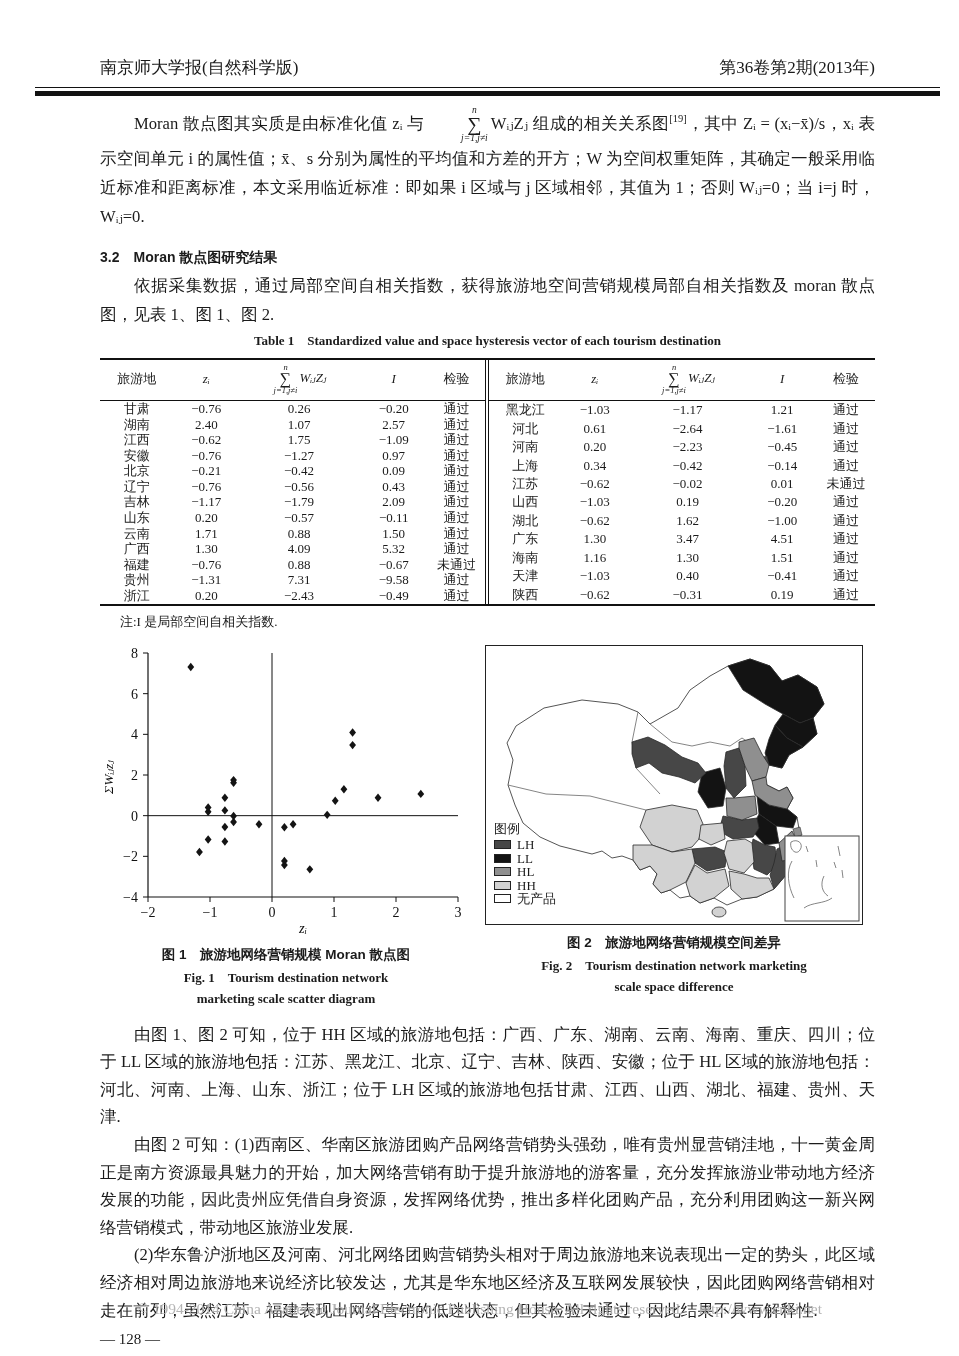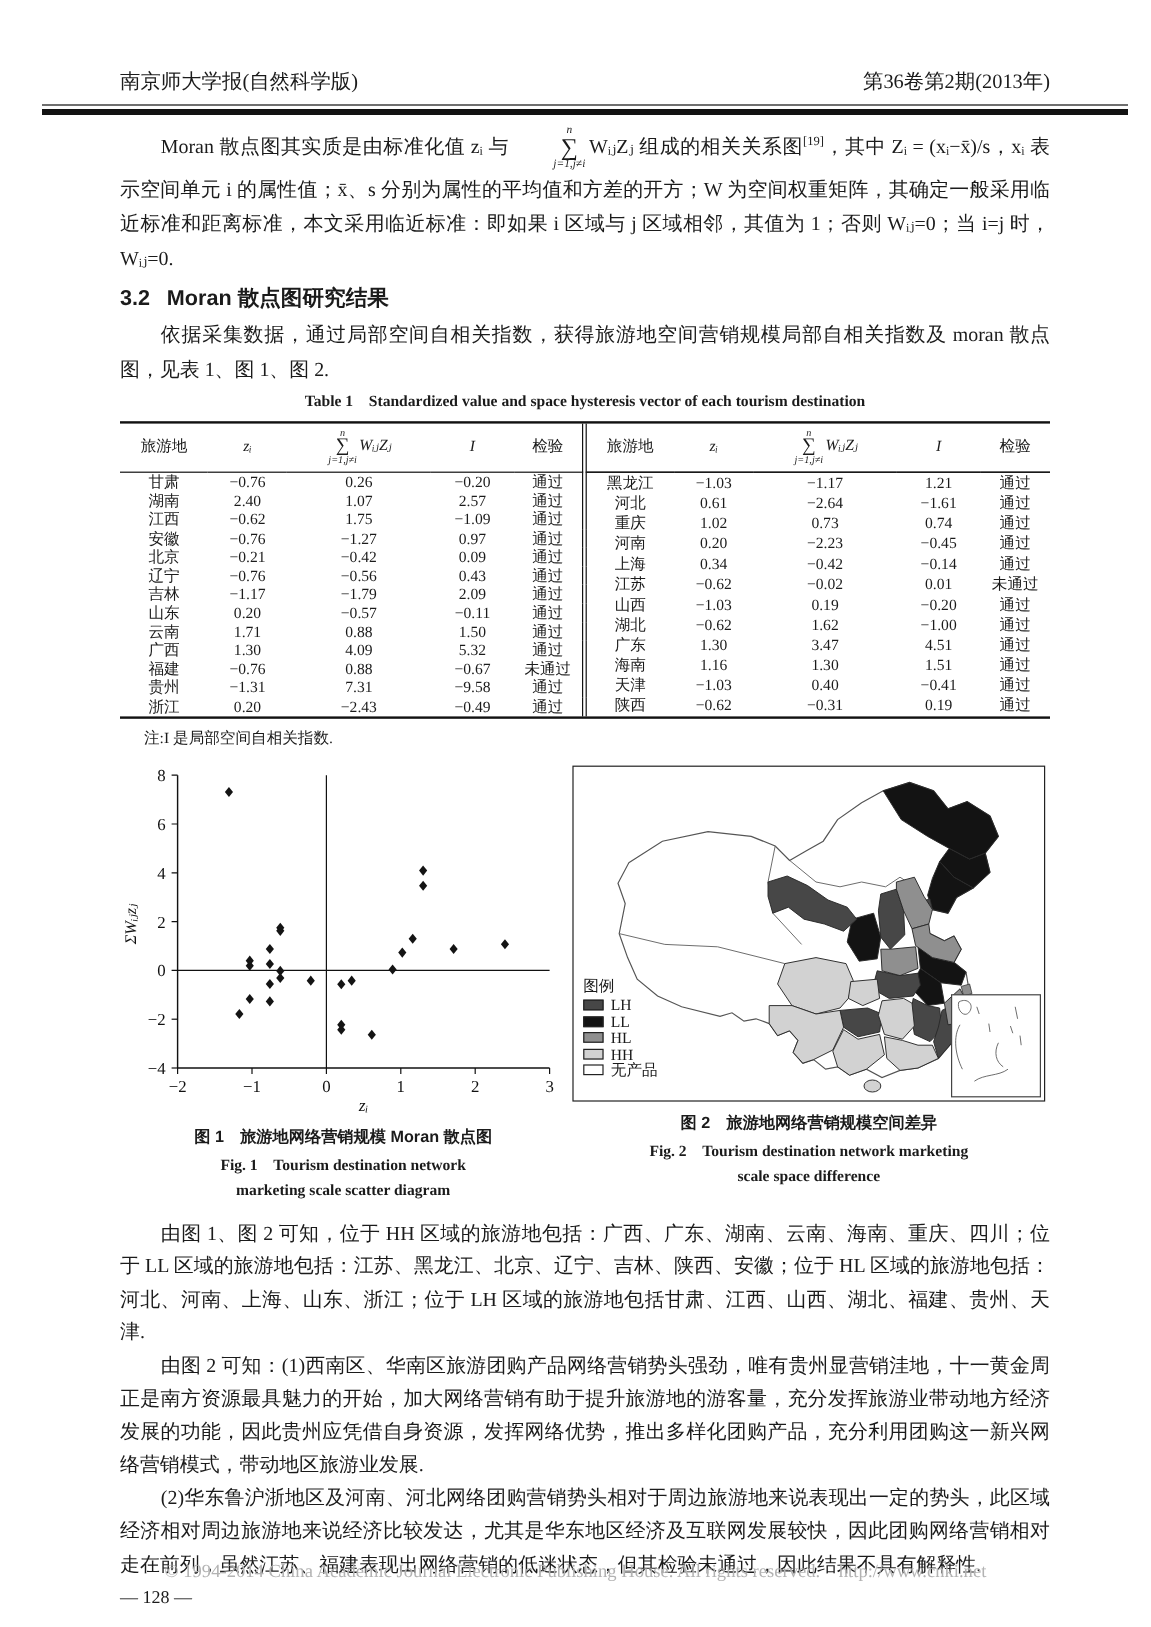--- a/index.html
+++ b/index.html
@@ -17,21 +17,21 @@
   .para{font-size:16.6px;line-height:29px;text-align:justify;margin:0;text-indent:2.05em;}
   .para.first{margin-top:7px;}
   .results .para{line-height:27.6px;}
   
   .sig{display:inline-flex;flex-direction:column;align-items:center;vertical-align:middle;
     line-height:1;font-size:9.5px;font-style:italic;margin:0 3px;}
   .sig .s{font-size:20px;font-style:normal;line-height:.95;}
   sup.ref{font-size:10.5px;}
   
   .sect{font-family:"Liberation Sans","DejaVu Sans",sans-serif;font-weight:bold;
-    font-size:18px;margin:6px 0 4px 0;}
+    font-size:14px;margin:18px 0 4px 0;}
   .sect .num{margin-right:14px;}
   
   .tbl-title{font-family:"Liberation Sans","DejaVu Sans",sans-serif;font-weight:bold;
     font-size:13.5px;text-align:center;margin-top:8px;}
   .tbl-sub{font-weight:bold;font-size:13px;text-align:center;margin-top:3px;}
   
   .tbl-wrap{display:flex;margin-top:8px;border-top:2px solid #111;border-bottom:2px solid #111;}
   .tbl{flex:1;border-collapse:collapse;font-size:13px;}
   .tbl-left{border-right:4px double #111;}
   .tbl th{font-weight:normal;border-bottom:1.3px solid #111;padding:3px 0 5px 0;font-size:13px;}
@@ -39,21 +39,21 @@
   .tbl th.col-z,.tbl th.col-i{font-style:italic;}
   .tbl .sig{font-size:8.5px;margin:0 2px;}
   .tbl .sig .s{font-size:16px;}
   .tbl-note{font-size:13px;margin:7px 0 0 20px;}
   
   .figs{display:flex;gap:12px;margin-top:14px;}
   .fig{display:flex;flex-direction:column;align-items:center;}
   .fig-scatter{width:372px;}
   .fig-map{width:380px;}
   svg{display:block;}
-  .map-box{position:relative;width:376px;height:278px;border:1.3px solid #222;padding-left:16px;}
+  .map-box{position:relative;width:376px;height:278px;border:1.3px solid #222;}
   .map-legend{position:absolute;left:8px;bottom:18px;font-size:13px;line-height:1;}
   .leg-title{margin-bottom:3px;}
   .leg-row{display:flex;align-items:center;gap:6px;height:13.5px;}
   .leg-swatch{display:inline-block;width:17px;height:9px;border:1px solid #222;box-sizing:border-box;}
   .cap-zh{font-family:"Liberation Sans","DejaVu Sans",sans-serif;font-weight:bold;
     font-size:13.5px;margin-top:9px;text-align:center;}
   .cap-en{font-weight:bold;font-size:13px;text-align:center;line-height:21px;margin-top:3px;}
   .results{margin-top:12px;}
   .pageno{font-size:15px;margin-top:7px;}
   footer{position:absolute;left:0;bottom:36px;width:100%;text-align:center;
@@ -227,27 +227,20 @@
             <td>−1.03</td>
             <td>−1.17</td>
             <td>1.21</td>
             <td>通过</td>
           </tr>
           <tr>
             <td>河北</td>
             <td>0.61</td>
             <td>−2.64</td>
             <td>−1.61</td>
-            <td>通过</td>
-          </tr>
-          <tr>
-            <td>重庆</td>
-            <td>1.02</td>
-            <td>0.73</td>
-            <td>0.74</td>
             <td>通过</td>
           </tr>
           <tr>
             <td>河南</td>
             <td>0.20</td>
             <td>−2.23</td>
             <td>−0.45</td>
             <td>通过</td>
           </tr>
           <tr>

